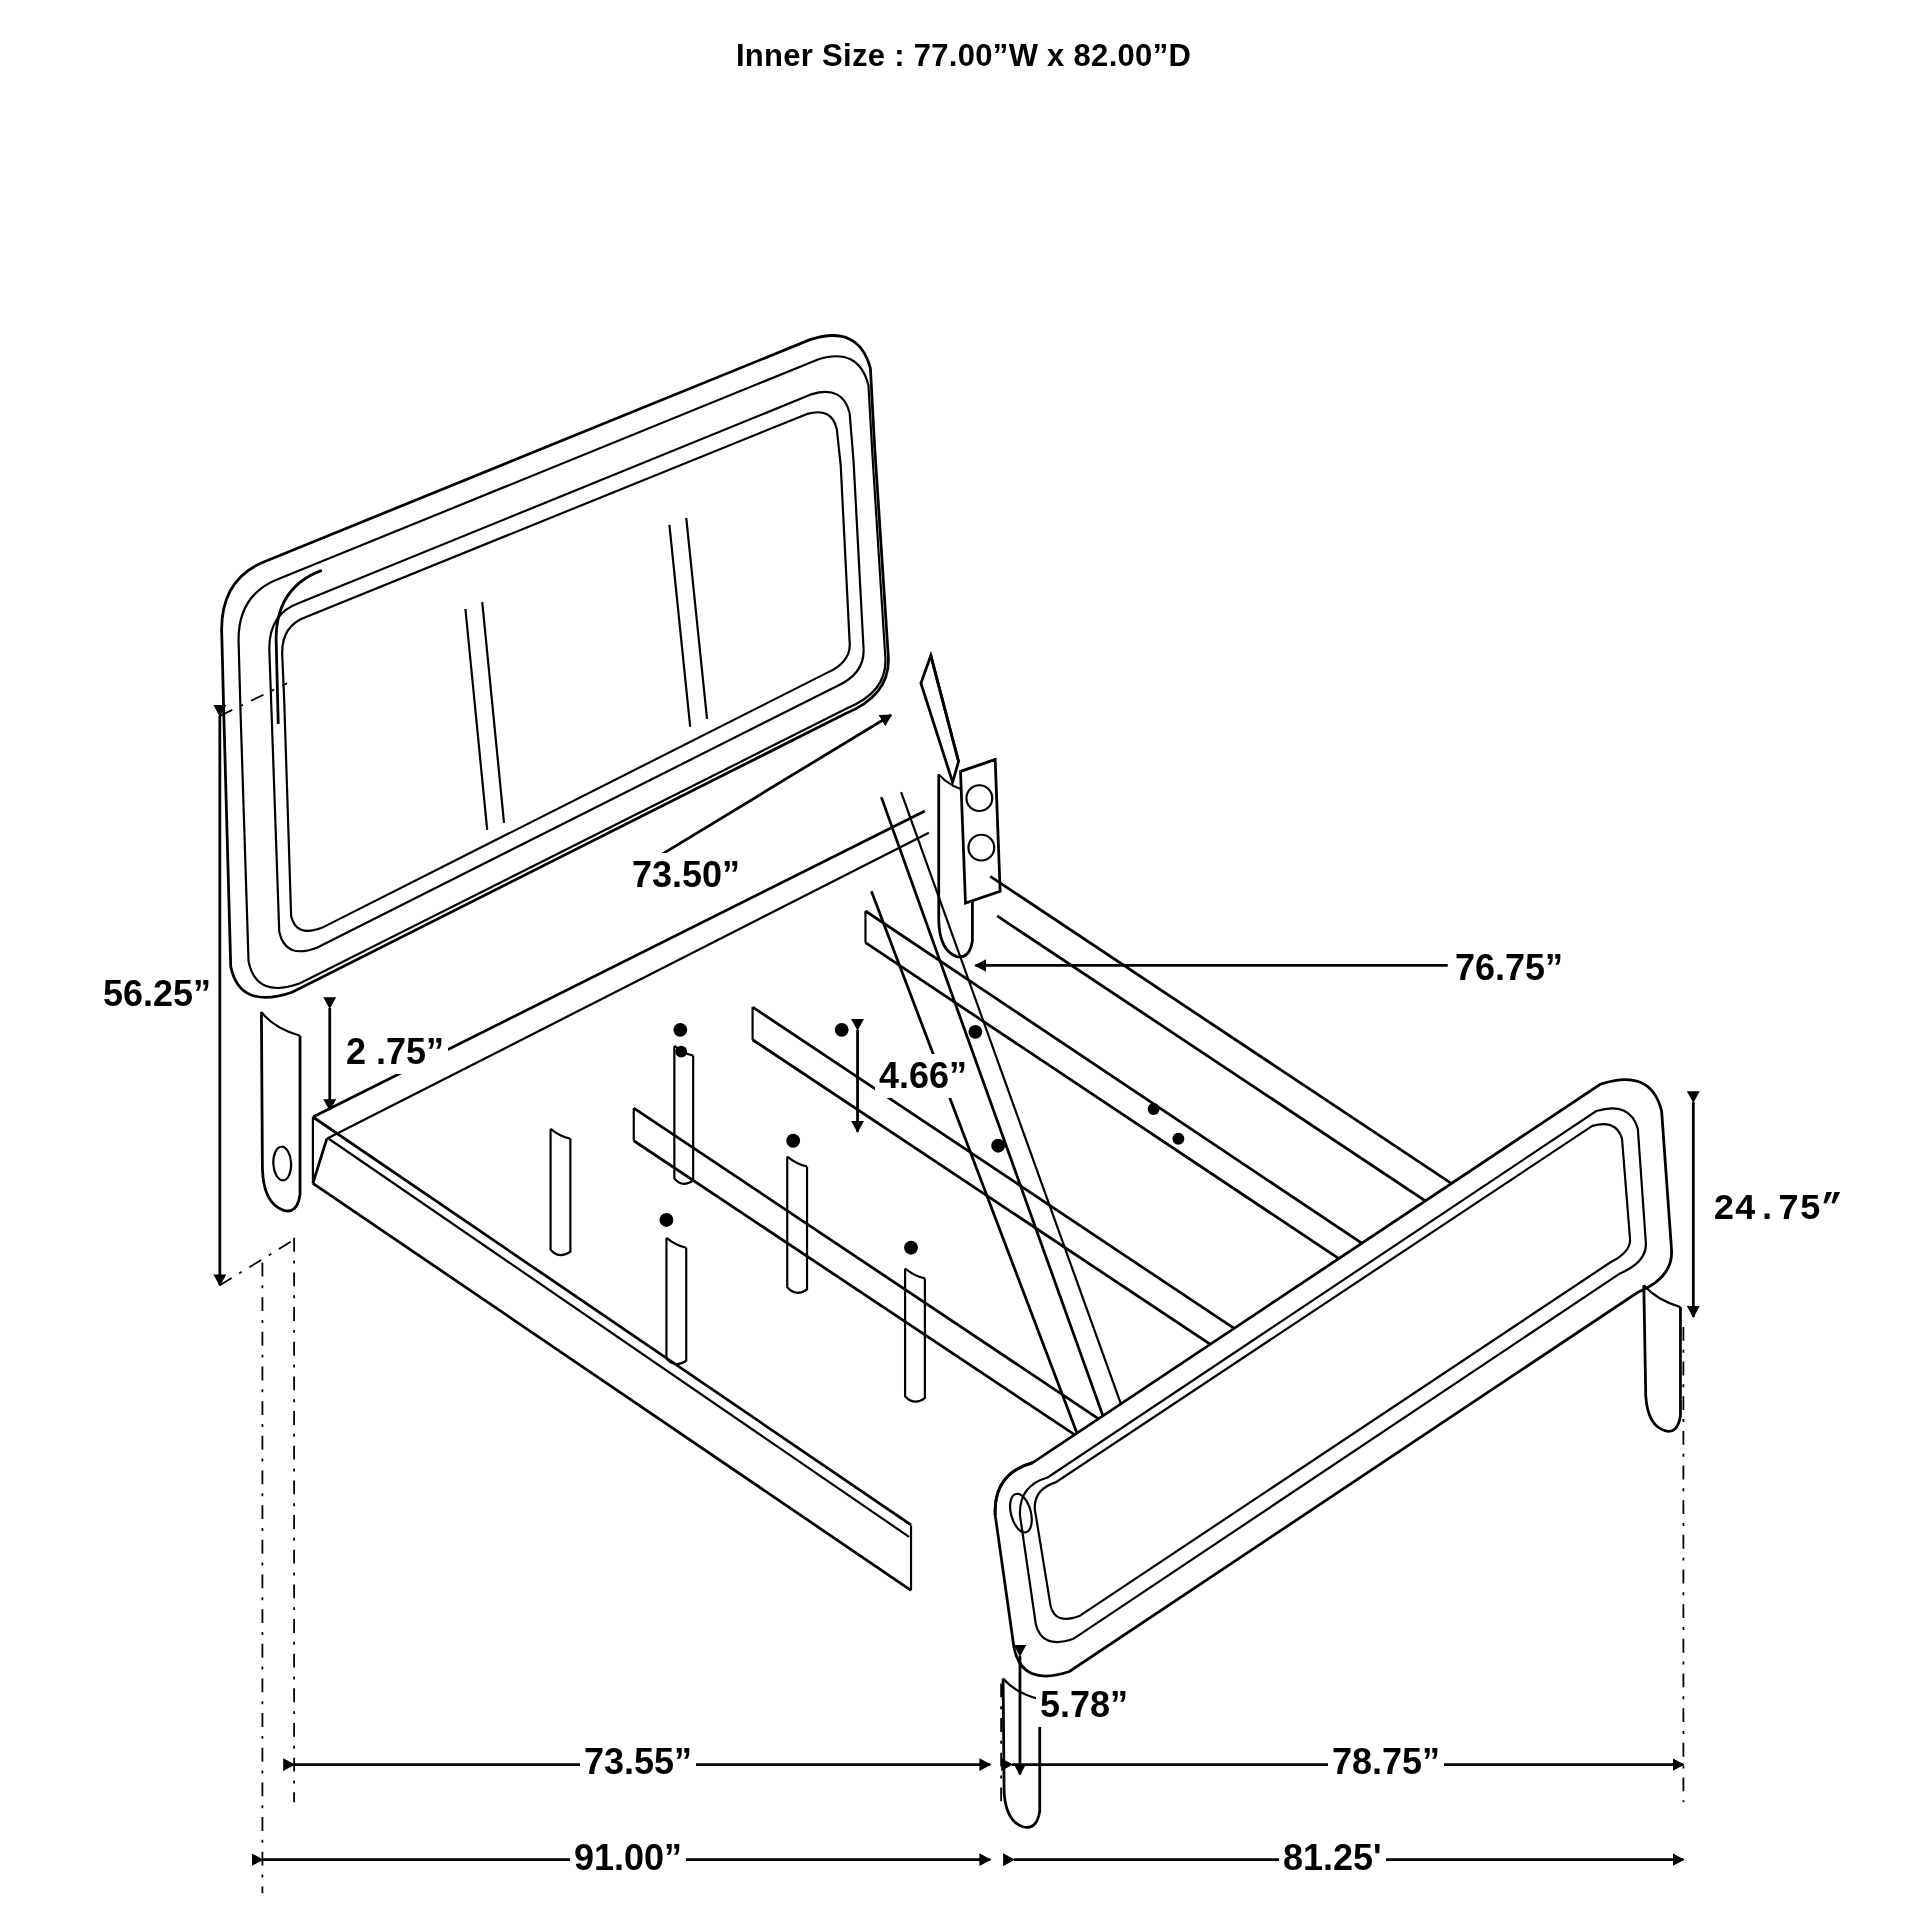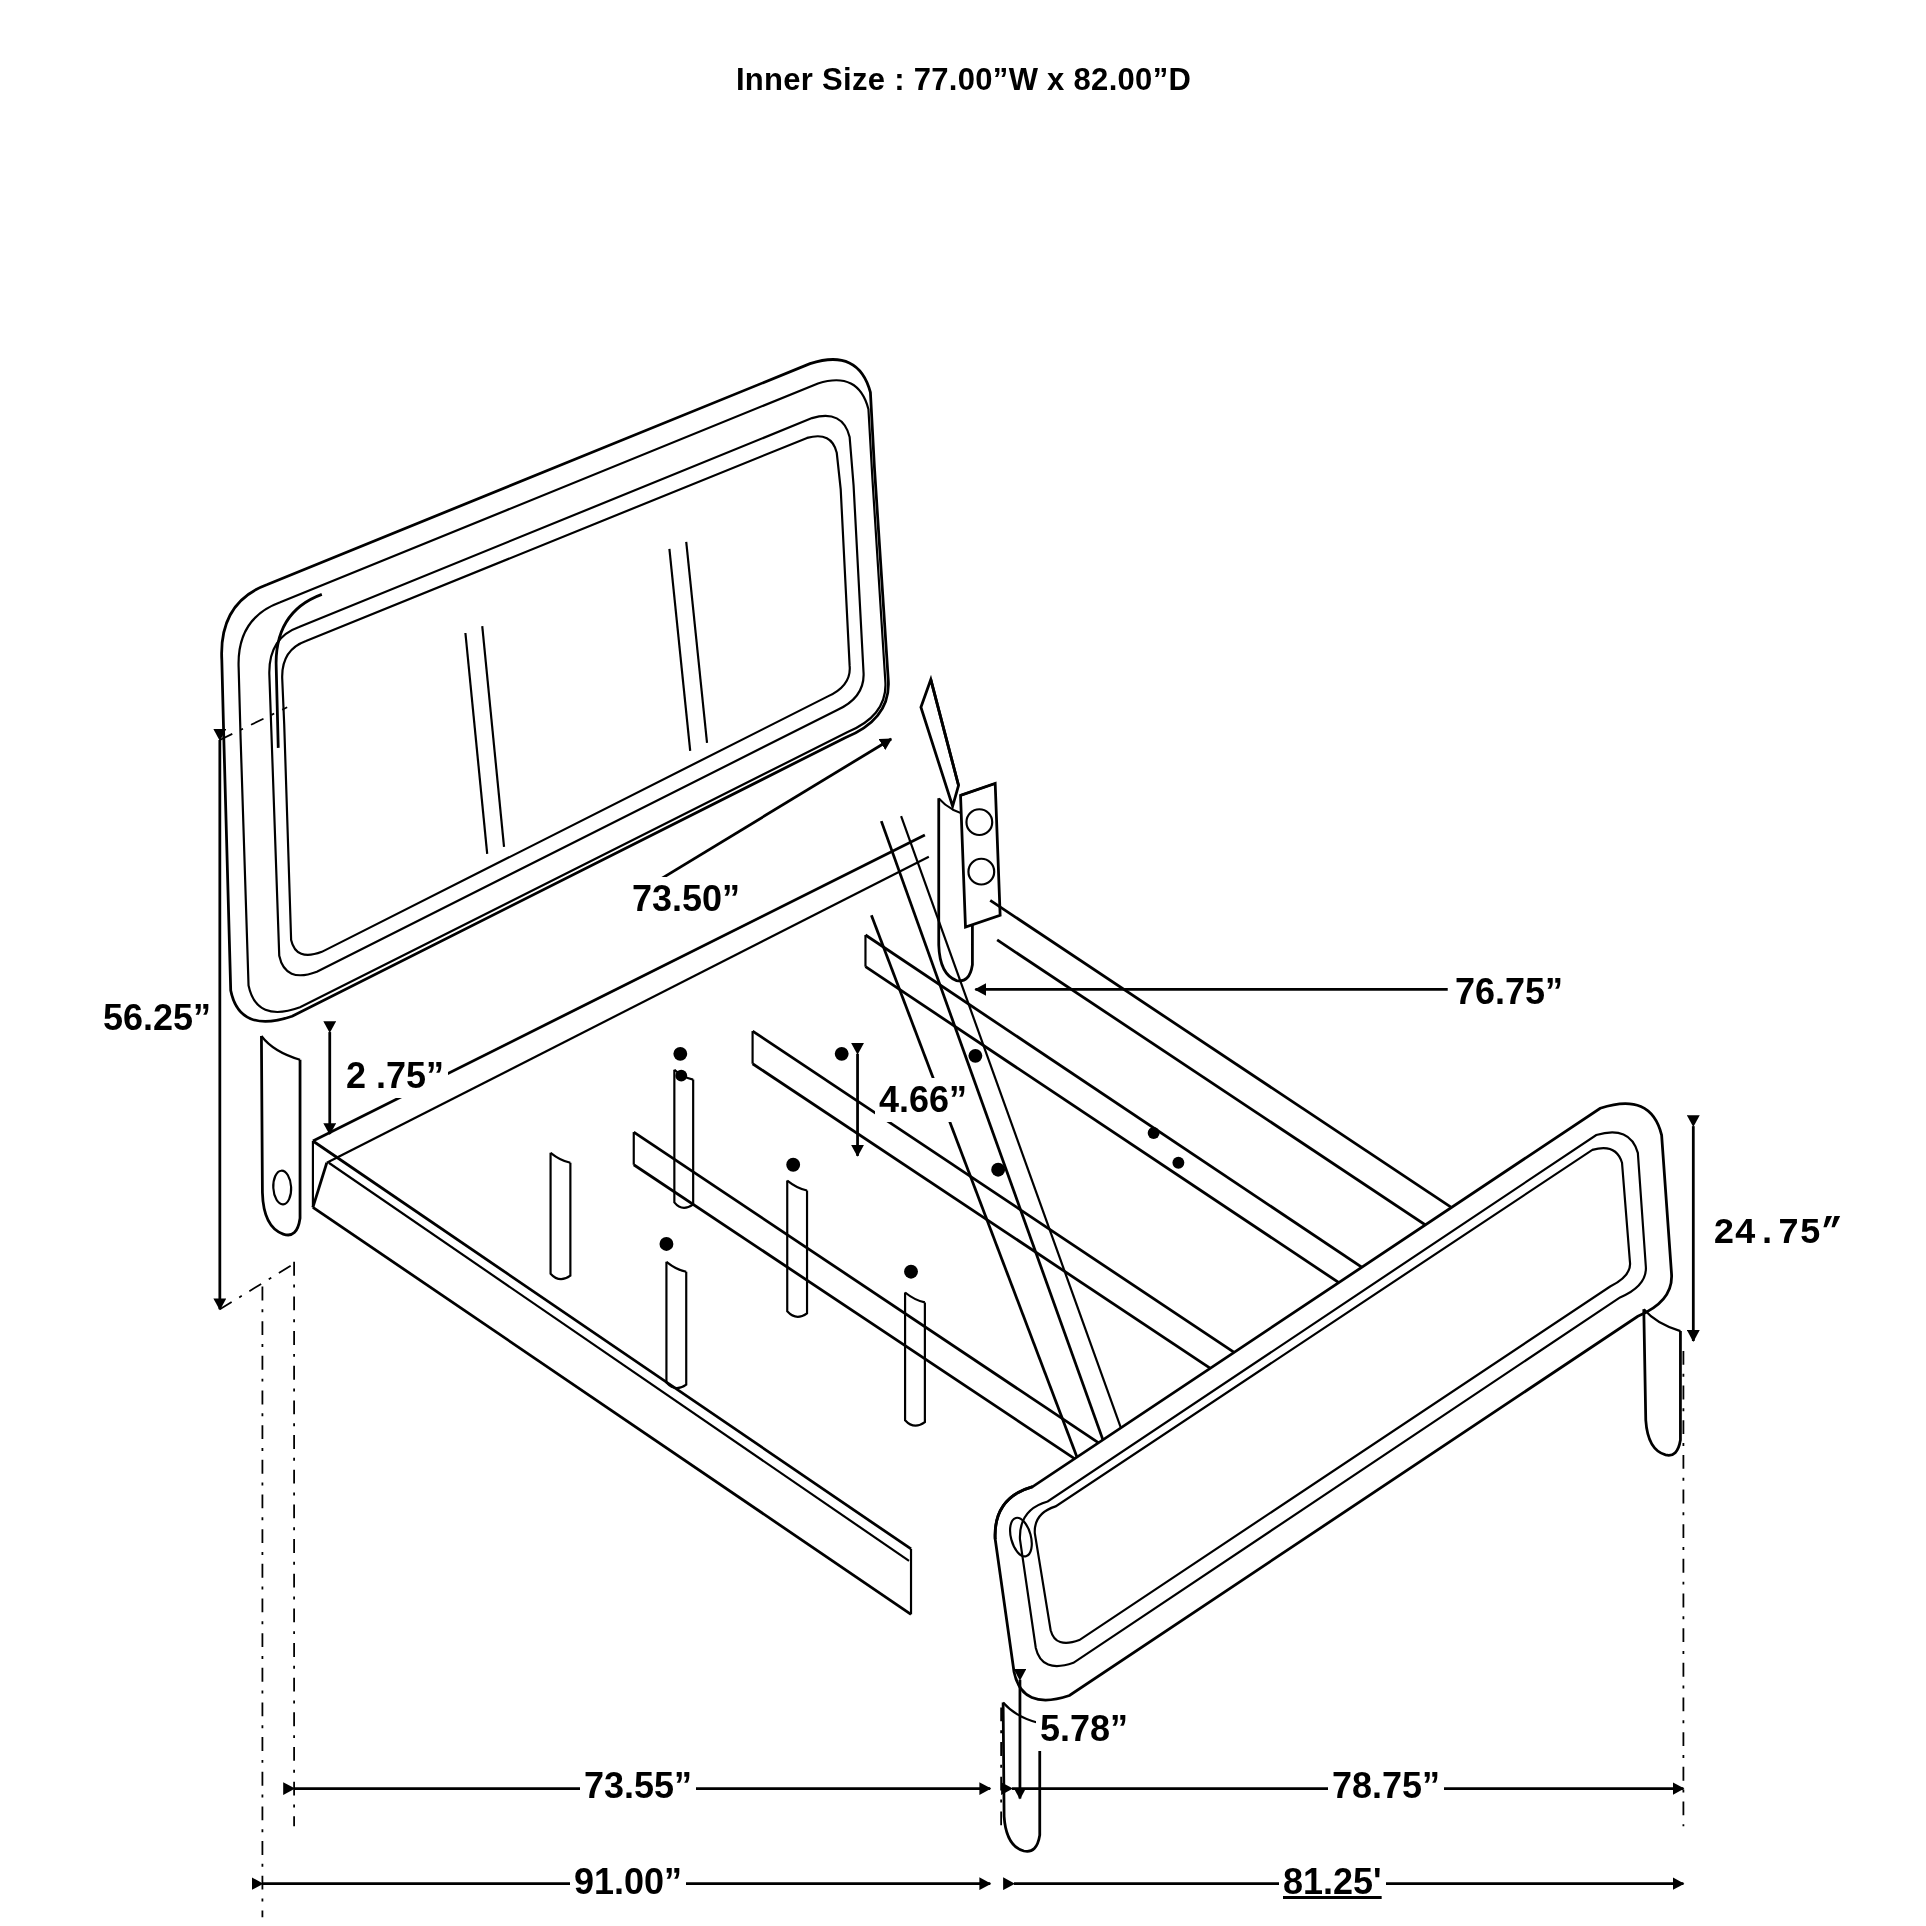--- a/index.html
+++ b/index.html
@@ -13,21 +13,20 @@
     font-family: "Liberation Sans", sans-serif;
     color: #000000;
     position: relative;
     overflow: hidden;
   }
   #stage {
     position: absolute;
     left: 0; top: 0;
     width: 1927px;
     height: 1564px;
-    margin-top: 24px;
   }
   .title {
     position: absolute;
     top: 38px;
     left: 0;
     width: 1927px;
     text-align: center;
     font-size: 31px;
     font-weight: bold;
     letter-spacing: 0.3px;
@@ -223,16 +222,16 @@
   <div class="dim-label" style="left:1709px; top:1188px;font-family:Liberation Mono, monospace;">24.75”</div>
 
   <div class="dim-label" style="left:1036px; top:1683px;">5.78”</div>
 
   <div class="dim-label" style="left:580px; top:1740px;">73.55”</div>
 
   <div class="dim-label" style="left:1328px; top:1740px;">78.75”</div>
 
   <div class="dim-label" style="left:570px; top:1836px;">91.00”</div>
 
-  <div class="dim-label" style="left:1279px; top:1836px;text-decoration:underline;">81.25'</div>
+  <div class="dim-label" style="left:1279px; top:1836px;">81.25'</div>
 
 </div>
 
 
 </body></html>

